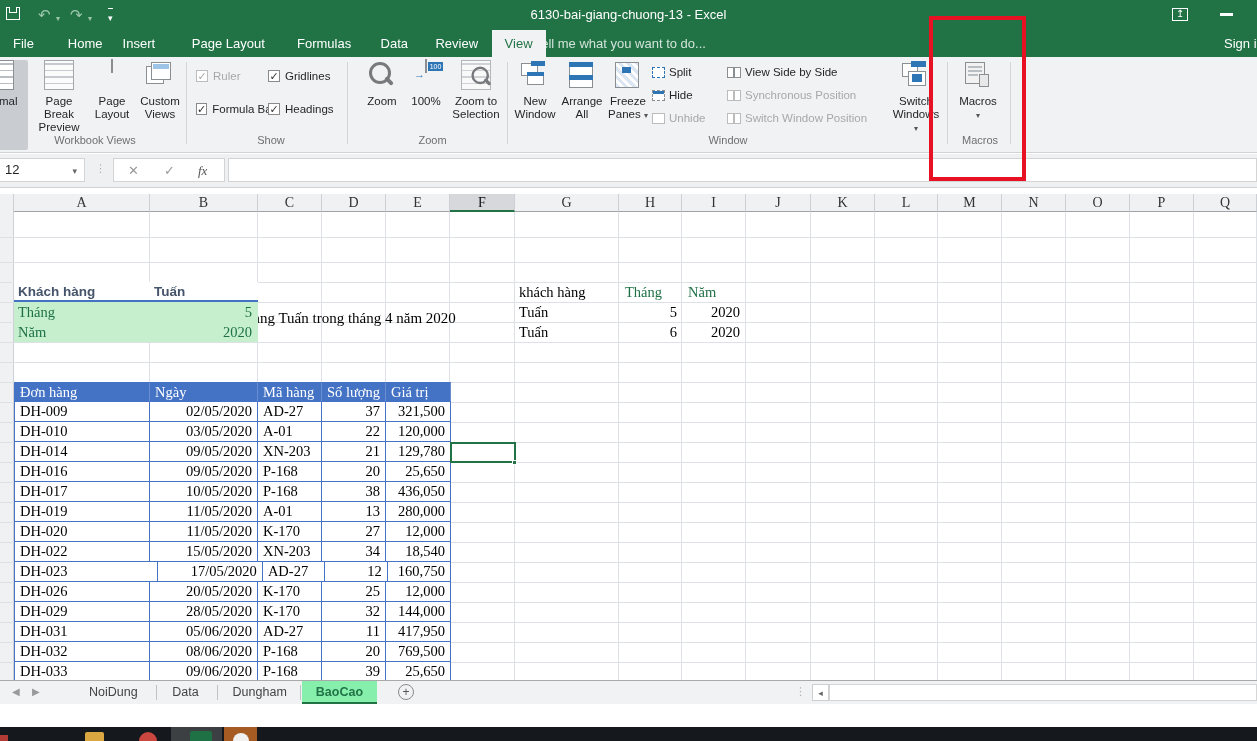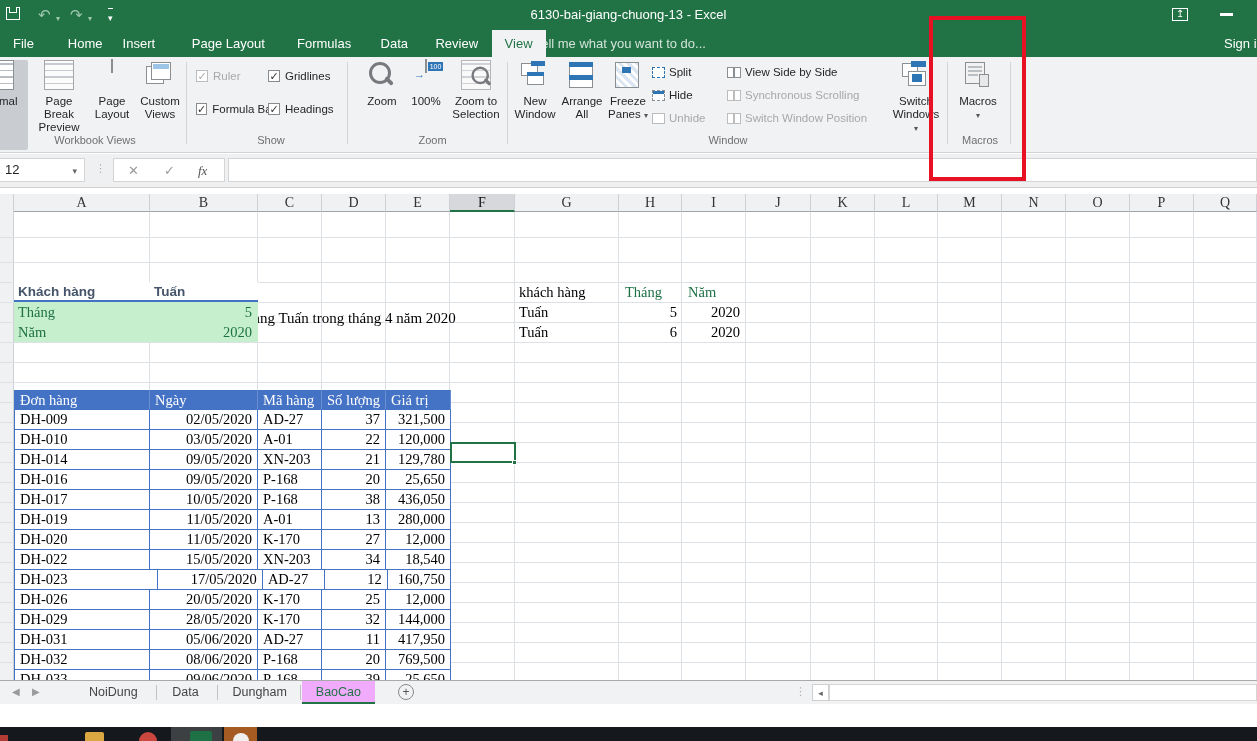--- a/index.html
+++ b/index.html
@@ -86,37 +86,37 @@
   #crit-head div { position:absolute; top:0; height:20px; line-height:19px; font-weight:bold; font-size:13.5px; color:#44546A; }
   #crit-green { position:absolute; left:14px; top:108px; width:244px; height:40px; background:#C6EFCE; }
   #crit-green div { position:absolute; height:20px; line-height:20px; font-family:"Liberation Serif", serif; font-size:14.5px; color:#1E7145; }
 
   
   .lk { position:absolute; height:20px; line-height:20px; font-family:"Liberation Serif", serif; font-size:14.5px; color:#000; }
   .lk.green { color:#1E7145; }
   .lk.num { text-align:right; }
 
   
-  #orders { position:absolute; left:14px; top:196px; width:437px; }
+  #orders { position:absolute; left:14px; top:188px; width:437px; }
   .orow { display:flex; height:20px; }
   .ocell { height:20px; line-height:19px; font-family:"Liberation Serif", serif; font-size:14.5px; color:#000;
            border-right:1px solid #4472C4; border-bottom:1px solid #4472C4; background:#fff; padding:0 5px; overflow:hidden; white-space:nowrap;}
   .orow .ocell:first-child { border-left:1px solid #4472C4; }
   .ohead .ocell { background:#4472C4; color:#fff; border-right-color:#6a8fd0; border-bottom-color:#4472C4; border-top:1px solid #4472C4;}
   .ar { text-align:right; } .al { text-align:left; }
 
   
   #selcell { position:absolute; left:450px; top:248px; width:66px; height:21px; border:2px solid #217346; background:transparent;}
   #selhandle { position:absolute; left:512px; top:266px; width:5px; height:5px; background:#217346; border:1px solid #fff;}
 
   
   #tabbar { position:absolute; left:0; top:680px; width:1257px; height:24px; background:#f1f2f4; border-top:1px solid #a9a9a9; font-size:12.5px; color:#444;}
   .tabnav { position:absolute; top:5px; color:#9a9a9a; font-size:10px; }
   .stab { position:absolute; top:0; height:23px; line-height:23px; padding:0 14px; }
-  .stab.active { background:#f0abfc; color:#217346; font-weight:normal; border-bottom:2px solid #217346; }
+  .stab.active { background:#86efac; color:#217346; font-weight:bold; border-bottom:2px solid #217346; }
   .tabdiv { position:absolute; top:4px; width:1px; height:15px; background:#c2c2c2; }
   #newsheet { position:absolute; left:398px; top:3px; width:16px; height:16px; border:1px solid #8a8a8a; border-radius:50%;
               color:#555; font-size:12px; line-height:14px; text-align:center;}
   #hscroll-arrow { position:absolute; left:812px; top:3px; width:17px; height:17px; background:#fff; border:1px solid #cfcfcf; color:#666; font-size:9px; text-align:center; line-height:16px;}
   #hscroll-track { position:absolute; left:829px; top:3px; width:428px; height:17px; background:#fff; border:1px solid #d6d6d6; }
 
   
   #statusbar { position:absolute; left:0; top:704px; width:1257px; height:23px; background:#f1f2f4; border-top:1px solid #cdcdcd; font-size:12px; color:#3a3a3a;margin-top:40px;}
   .viewbtn { position:absolute; top:1px; width:25px; height:21px; text-align:center; line-height:21px; font-size:13px; color:#585858;}
   .viewbtn.sel { background:#c8cccf; }
@@ -266,21 +266,21 @@
     <div class="smallbtn" style="left:652px; top:32px;">
       <span class="sicon mini topbar dotted"></span><span>Hide</span>
     </div>
     <div class="smallbtn disabled" style="left:652px; top:55px;">
       <span class="sicon mini gray"></span><span>Unhide</span>
     </div>
     <div class="smallbtn" style="left:727px; top:9px;">
       <span class="sicon"><span class="mini" style="width:7px;"></span><span class="mini" style="width:7px;"></span></span><span>View Side by Side</span>
     </div>
     <div class="smallbtn disabled" style="left:727px; top:32px;">
-      <span class="sicon"><span class="mini gray" style="width:7px;"></span><span class="mini gray" style="width:7px;"></span></span><span>Synchronous Scrolling</span>
+      <span class="sicon"><span class="mini gray" style="width:7px;"></span><span class="mini gray" style="width:7px;"></span></span><span>Synchronous Position</span>
     </div>
     <div class="smallbtn disabled" style="left:727px; top:55px;">
       <span class="sicon"><span class="mini gray" style="width:7px;"></span><span class="mini gray" style="width:7px;"></span></span><span>Switch Window Position</span>
     </div>
     <div class="bigbtn" style="left:890px; width:52px;">
       <span class="bicon ic-win">
         <span class="w" style="left:2px; top:3px; width:16px; height:14px;"></span>
         <span class="w blue" style="left:11px; top:1px; width:15px; height:6px;"></span>
         <span class="w" style="left:8px; top:11px; width:18px; height:15px;"></span>
         <span class="w blue" style="left:12px; top:14px; width:10px; height:8px;"></span>

